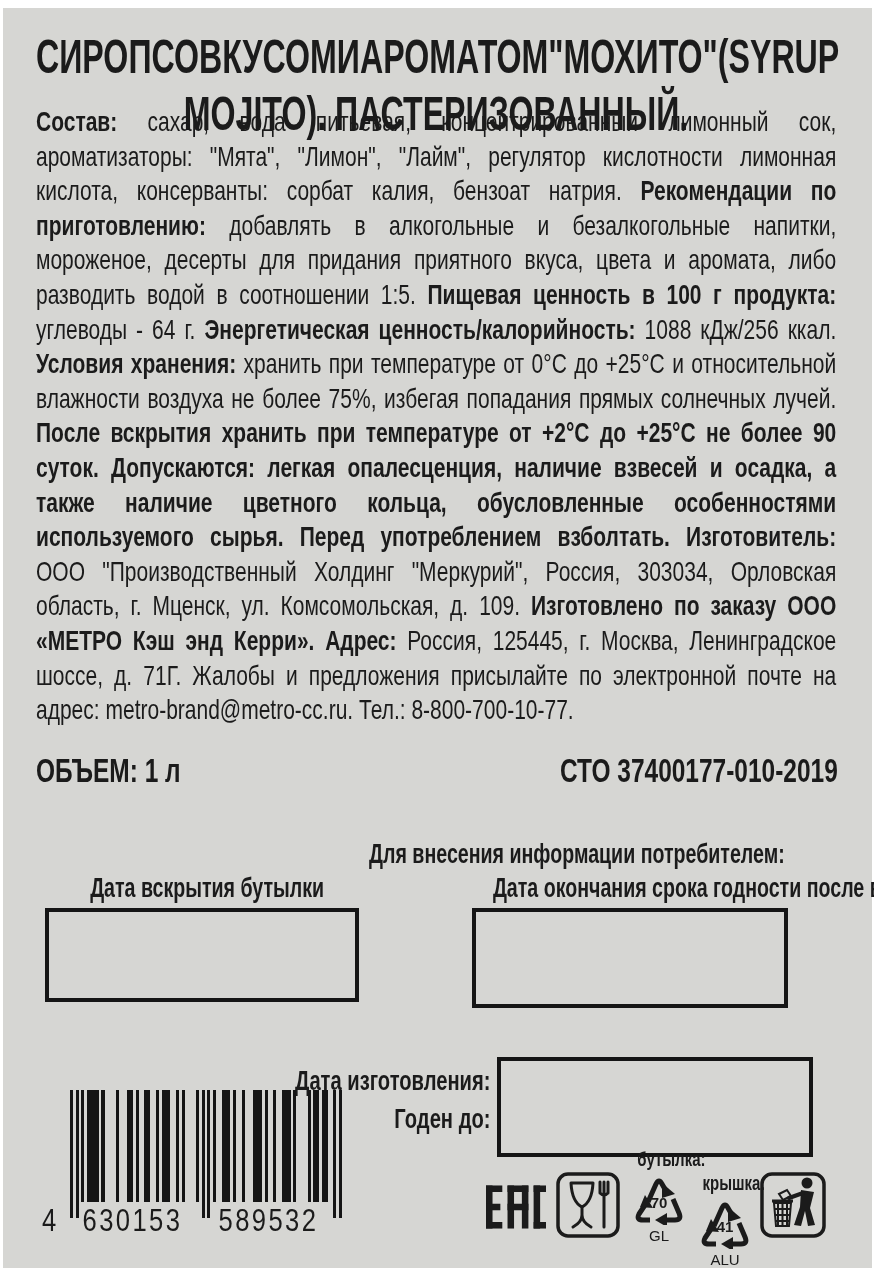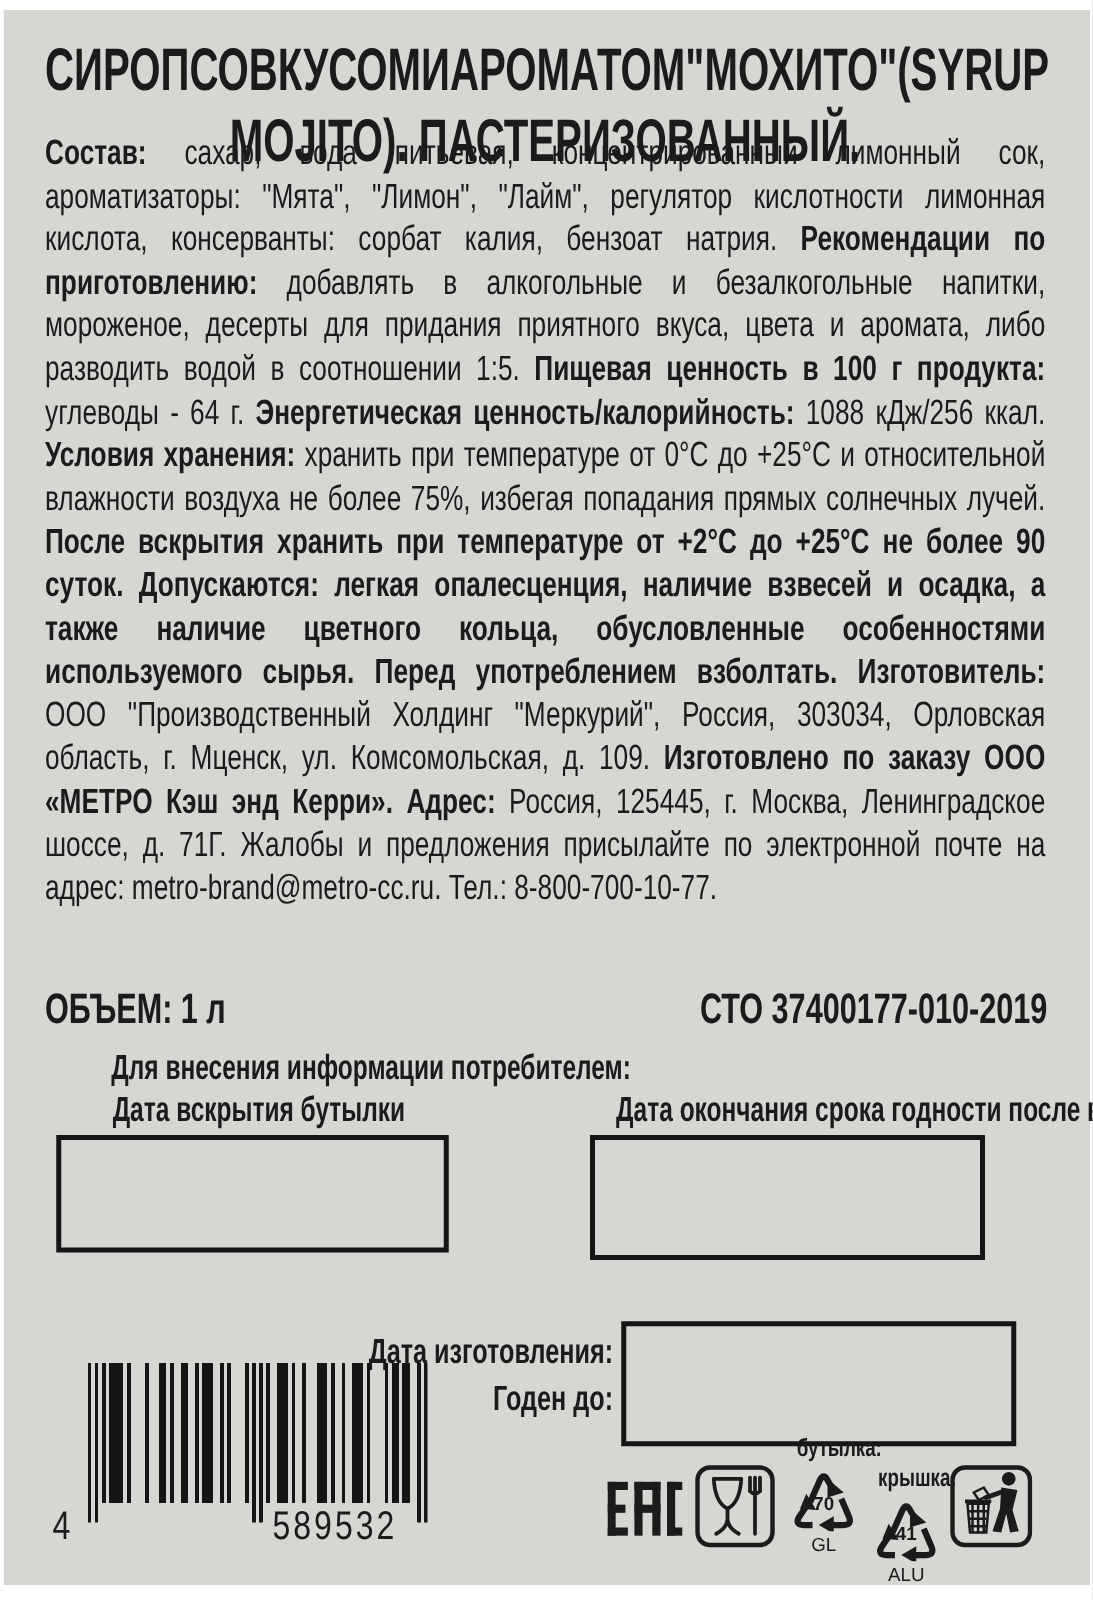--- a/index.html
+++ b/index.html
@@ -21,25 +21,25 @@
   .title{left:36px;top:28px;width:800px;text-align:center;}
   .title-inner{width:1194px;transform:scaleX(.67);font-weight:bold;font-size:48px;line-height:57px;white-space:nowrap;}
   .title-line1{display:flex;justify-content:space-between;}
 
   
   .bodytext{left:36px;top:105px;width:800px;}
   .bodytext-inner{width:1067px;transform:scaleX(.75);font-size:28px;line-height:34.6px;text-align:justify;}
   .bodytext-inner b{font-weight:bold;}
 
   
-  .volume-row{left:36px;top:787px;width:802px;display:flex;justify-content:space-between;font-size:34px;font-weight:bold;line-height:40px;}
+  .volume-row{left:36px;top:750px;width:802px;display:flex;justify-content:space-between;font-size:34px;font-weight:bold;line-height:40px;}
   .volume-row .cxL{transform:scaleX(.72);}
   .volume-row .cxR{transform:scaleX(.72);}
 
-  .consumer-heading{left:0;top:838px;width:874px;text-align:left;font-size:28px;font-weight:bold;}
+  .consumer-heading{left:0;top:838px;width:874px;text-align:right;font-size:28px;font-weight:bold;}
   .consumer-heading .cxC{transform:scaleX(.7);white-space:nowrap;}
 
   .open-label{left:26px;top:872px;width:348px;text-align:right;font-size:28px;font-weight:bold;}
   .open-label .cxC{transform:scaleX(.7);white-space:nowrap;}
   .expiry-label{left:392px;top:872px;width:460px;text-align:center;font-size:28px;font-weight:bold;}
   .expiry-label .cxC{transform:scaleX(.7);white-space:nowrap;}
 
   .writein{border:4px solid #151515;background:transparent;}
   .box-open{left:45px;top:908px;width:306px;height:86px;}
   .box-expiry{left:472px;top:908px;width:308px;height:92px;}
@@ -48,21 +48,21 @@
   .mfg-labels{left:150px;top:1062px;width:340px;text-align:right;font-size:28px;font-weight:bold;line-height:38px;}
   .mfg-labels .cxR{transform:scaleX(.72);white-space:nowrap;text-align:right;}
 
   
   .barcode{left:42px;top:1090px;width:306px;height:150px;}
   .barcode svg{position:absolute;left:28px;top:0;}
   .bc-digit{position:absolute;top:112px;font-size:32px;letter-spacing:3px;}
   .bc-digit .cxL{transform:scaleX(.8);white-space:nowrap;}
   .bc-first{left:0;}
   .bc-grp1{left:40px;width:126px;text-align:center;}
-  .bc-grp2{left:176px;width:126px;text-align:left;}
+  .bc-grp2{left:176px;width:126px;text-align:center;}
 
   
   .eac-mark{left:486px;top:1178px;}
   .food-safe{left:556px;top:1170px;}
   .recol{top:1148px;width:66px;text-align:center;}
   .recol-bottle{left:626px;}
   .recol-cap{left:692px;margin-top:24px;}
   .recol .mat-label{font-size:20px;font-weight:bold;display:block;}
   .recol .mat-label .cxC{transform:scaleX(.75);white-space:nowrap;}
   .recol svg{margin-top:2px;}
@@ -163,20 +163,23 @@
       <rect x="243.37" y="0" width="3.01" height="112" fill="#151515"></rect>
       <rect x="246.23" y="0" width="3.01" height="112" fill="#151515"></rect>
       <rect x="251.96" y="0" width="3.01" height="112" fill="#151515"></rect>
       <rect x="254.82" y="0" width="3.01" height="112" fill="#151515"></rect>
       <rect x="263.41" y="0" width="3.01" height="128" fill="#151515"></rect>
       <rect x="269.14" y="0" width="3.01" height="128" fill="#151515"></rect>
     </svg>
   <span class="bc-digit bc-first">
       <span class="cxL">4</span>
     </span>
+  <span class="bc-digit bc-grp1">
+      <span class="cxL">630153</span>
+    </span>
   <span class="bc-digit bc-grp2">
       <span class="cxL">589532</span>
     </span>
 </div>
 
 <svg class="abs eac-mark" width="60" height="58" viewBox="0 0 92 66">
   <g class="inkfill">
     <rect x="0" y="0" width="10" height="66"></rect>
       <rect x="0" y="0" width="25" height="10"></rect>
       <rect x="0" y="28" width="22" height="10"></rect>

